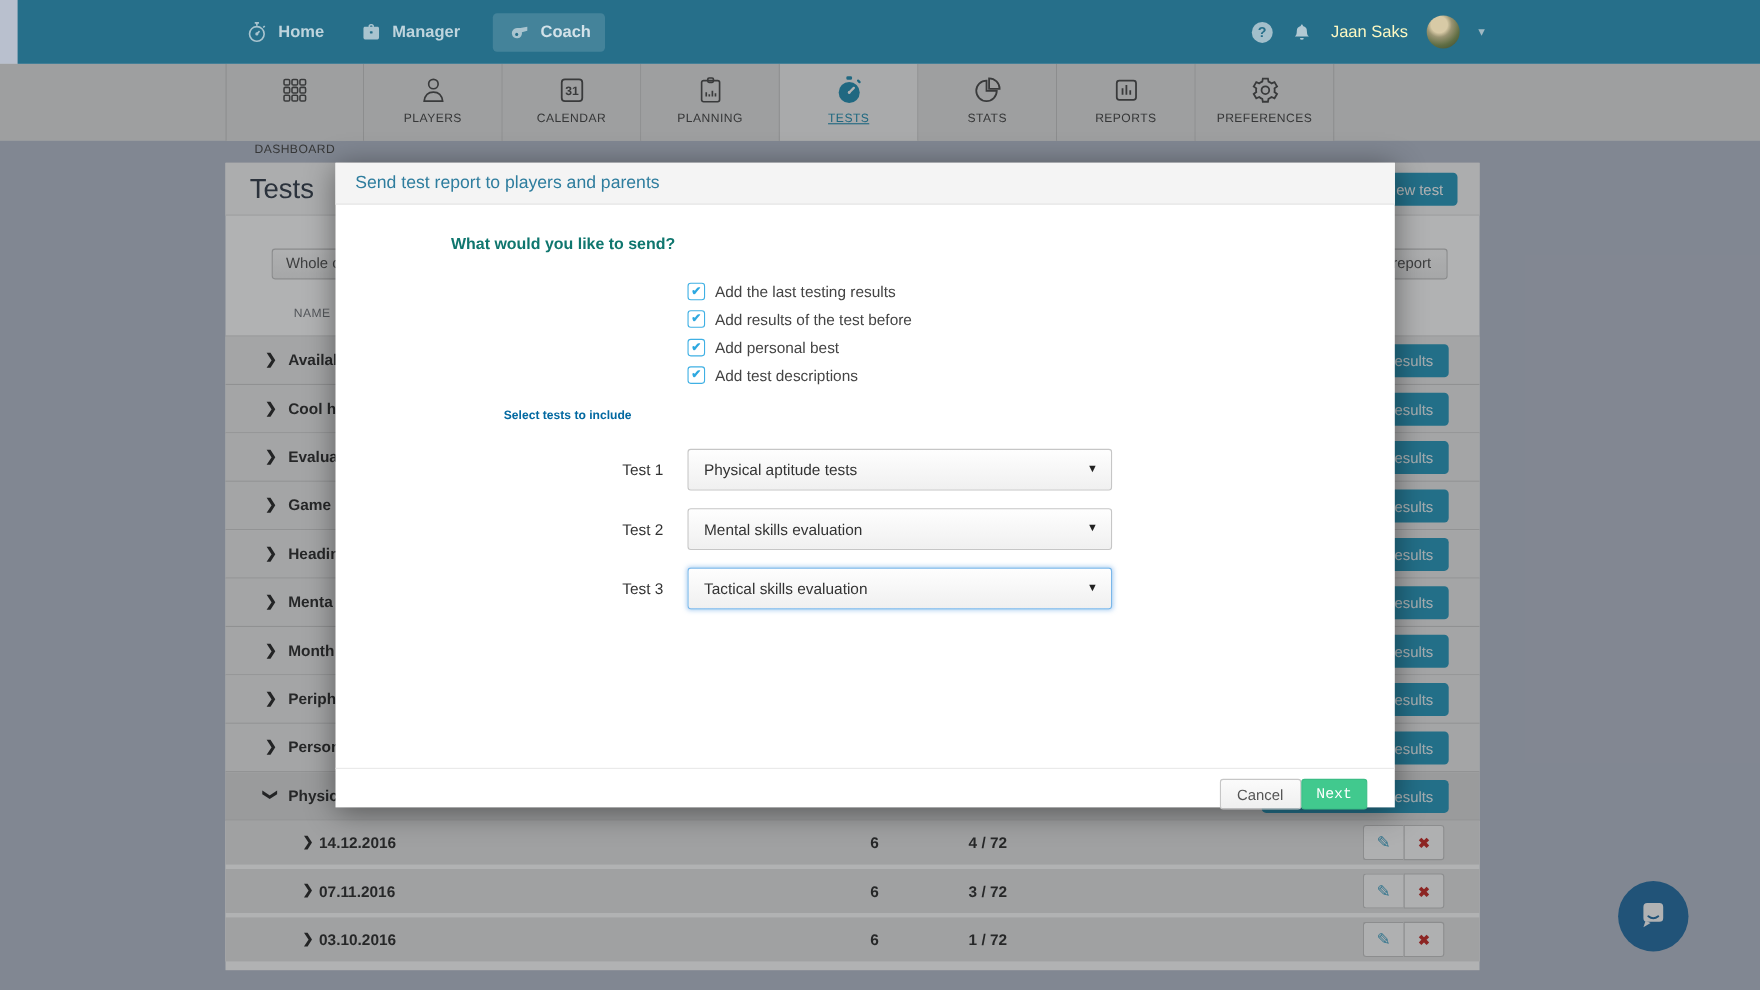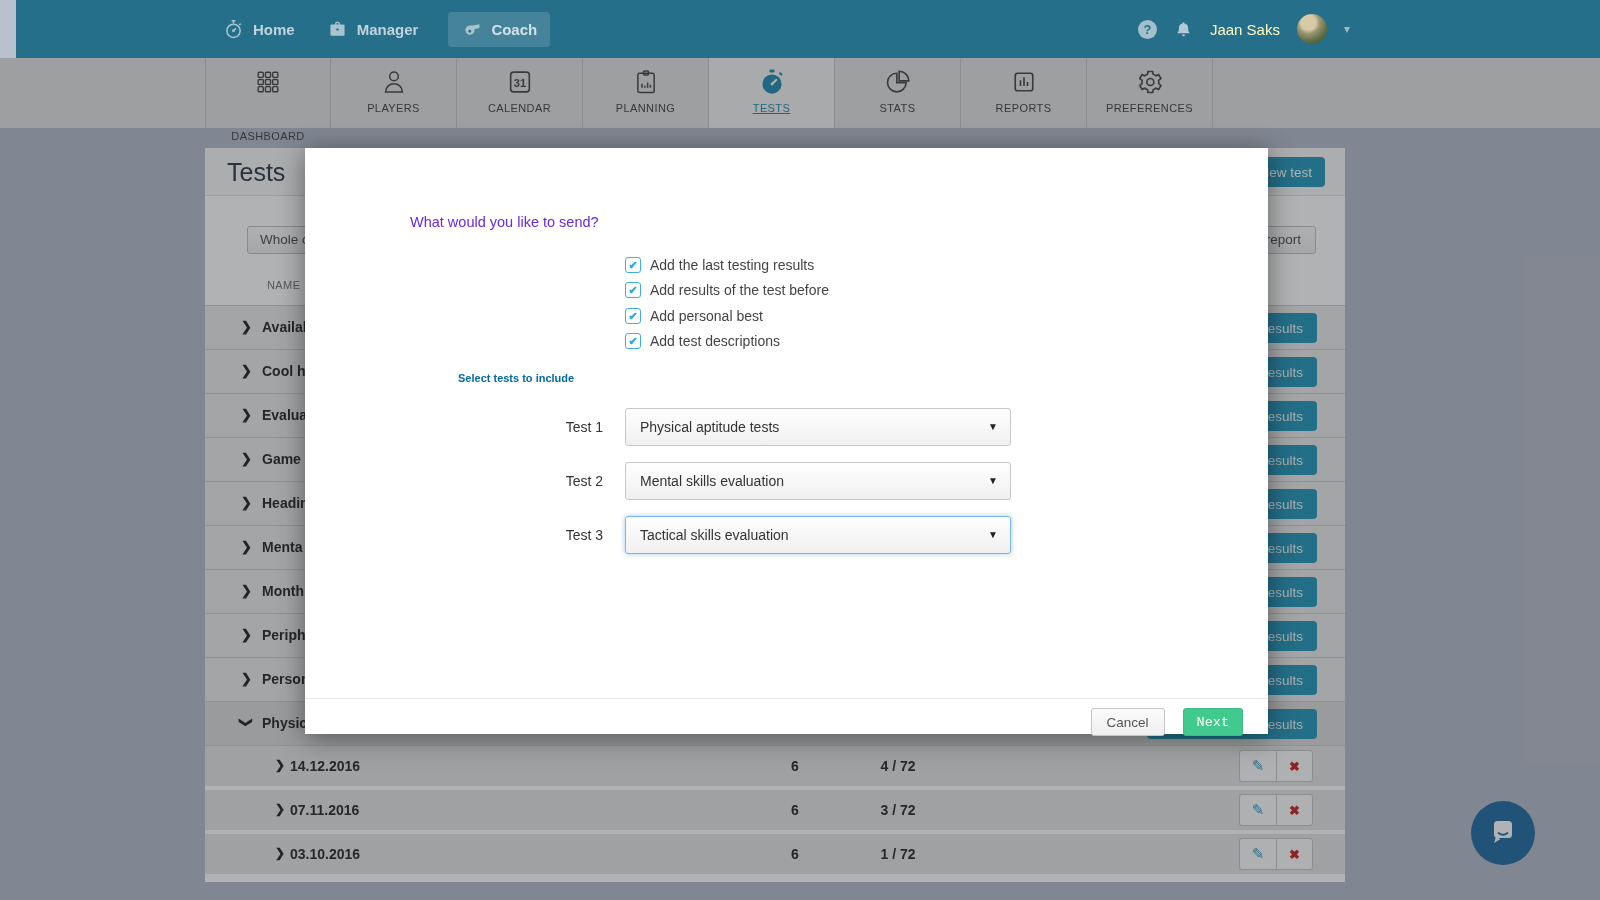--- a/index.html
+++ b/index.html
@@ -63,33 +63,33 @@
   
   .overlay { position:absolute; left:0; right:0; top:58px; bottom:0; background:rgba(13,16,20,.32); z-index:50; }
 
   
   .chat-btn { position:absolute; left:1471px; top:801px; width:64px; height:64px; border-radius:50%; background:#2b73a9; z-index:40; display:flex; align-items:center; justify-content:center; cursor:pointer; }
 
   
   .modal { position:absolute; left:305px; top:148px; width:963px; height:586px; background:#fff; z-index:100; box-shadow:0 4px 26px rgba(0,0,0,.45); }
   .modal-head { height:38px; background:#f4f4f4; border-bottom:1px solid #e3e3e3; }
   .modal-title { line-height:38px; padding-left:18px; font-size:16px; color:#2e7d9e; }
-  .question { position:absolute; left:105px; top:66px; font-size:14.5px; font-weight:normal; color:#6d28d9; }
+  .question { position:absolute; left:105px; top:66px; font-size:14.5px; font-weight:bold; color:#0f766e; }
   .cbx-list { position:absolute; left:320px; top:104px; }
   .cbx-row { display:flex; align-items:center; height:25.5px; gap:9px; cursor:pointer; }
   .cbx { width:16px; height:16px; border:1px solid #3fb0e4; border-radius:3px; background:#fff; color:#2da8e0; font-size:11px; font-weight:bold; text-align:center; line-height:14px; }
   .cbx-label { font-size:14px; color:#444; }
   .select-heading { position:absolute; left:153px; top:224px; font-size:11px; font-weight:bold; color:#0369a1; }
   .sel-row { position:absolute; left:0; width:100%; height:38px; }
   .sel-label { position:absolute; left:230px; width:68px; text-align:right; line-height:38px; font-size:14px; color:#333; }
   .sel { position:absolute; left:320px; width:386px; height:38px; background:linear-gradient(#fefefe,#f0f0f0); border:1px solid #c6c6c6; border-radius:3px; cursor:pointer; }
   .sel .sel-value { position:absolute; left:14px; line-height:36px; font-size:14px; color:#333; }
   .sel .sel-arrow { position:absolute; right:12px; top:0; line-height:36px; font-size:10px; color:#222; }
   .sel.focused { border-color:#79b7ea; box-shadow:0 0 5px rgba(110,170,230,.65); }
-  .modal-footer { position:absolute; left:0; right:0; top:550px; border-top:1px solid #e8e8e8; display:flex; justify-content:flex-end; gap:18px; padding:9px 25px 0 0; }
+  .modal-footer { position:absolute; left:0; right:0; top:550px; border-top:1px solid #e8e8e8; display:flex; justify-content:flex-end; padding:9px 25px 0 0; }
   .btn-cancel { height:28px; padding:0 15px; background:linear-gradient(#fbfbfb,#efefef); border:1px solid #c6c6c6; border-radius:3px; color:#555; font-size:13.5px; cursor:pointer; font-family:inherit; }
   .btn-next { height:28px; padding:0 13px; background:#41c98e; border:1px solid #3bbd85; border-radius:3px; color:#fff; font-size:13.5px; cursor:pointer; font-family:Liberation Mono, monospace; }
 </style>
 </head>
 <body>
 
 <div id="screen">
 
   <div class="navbar">
     <div class="nav-item">
@@ -343,20 +343,23 @@
           <rect x="8" y="7" width="18" height="17" rx="3.5" fill="#fff"></rect>
           <path d="M10 23l-2 6 6.5-4z" fill="#fff"></path>
           <path d="M12.5 19q4.5 3.6 9 0" stroke="#2b73a9" stroke-width="1.8" fill="none" stroke-linecap="round"></path>
         </svg>
     </span>
   </div>
 
   <div class="overlay"></div>
 
   <div class="modal">
+    <div class="modal-head">
+      <div class="modal-title">Send test report to players and parents</div>
+    </div>
 
     <div class="question">What would you like to send?</div>
 
     <div class="cbx-list">
       <div class="cbx-row">
         <span class="cbx">✔</span>
         <span class="cbx-label">Add the last testing results</span>
       </div>
       <div class="cbx-row">
         <span class="cbx">✔</span>

